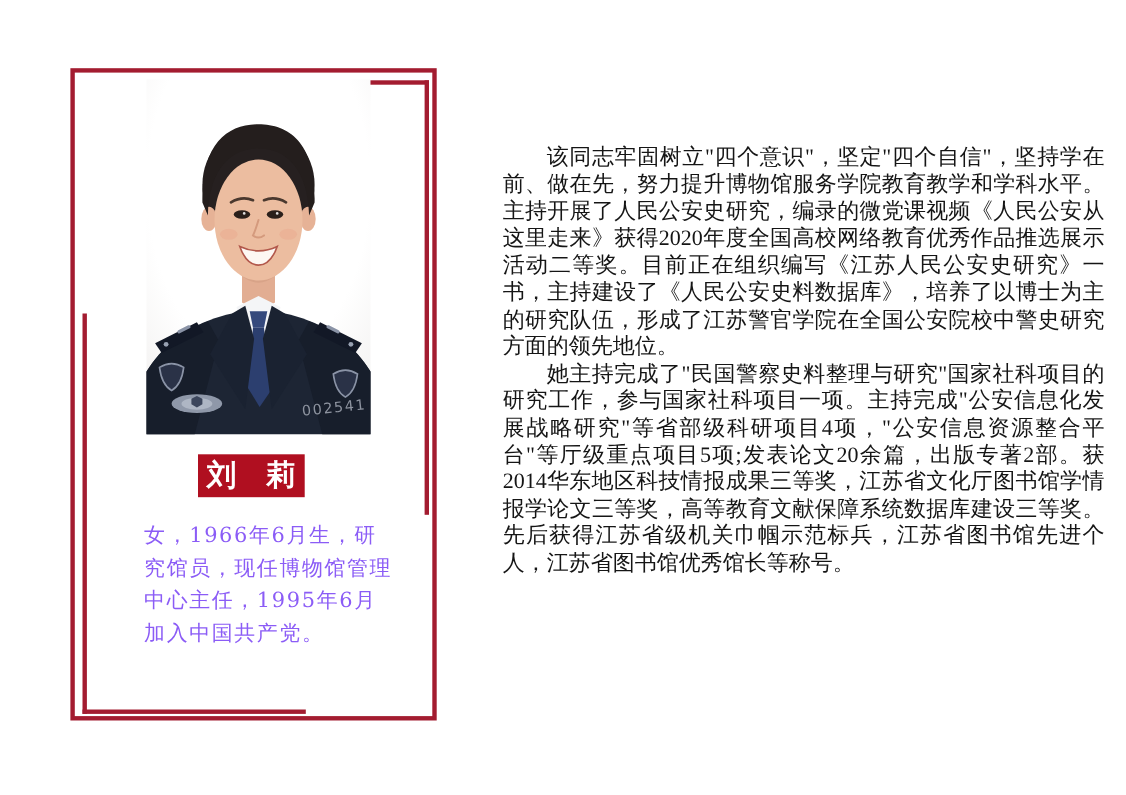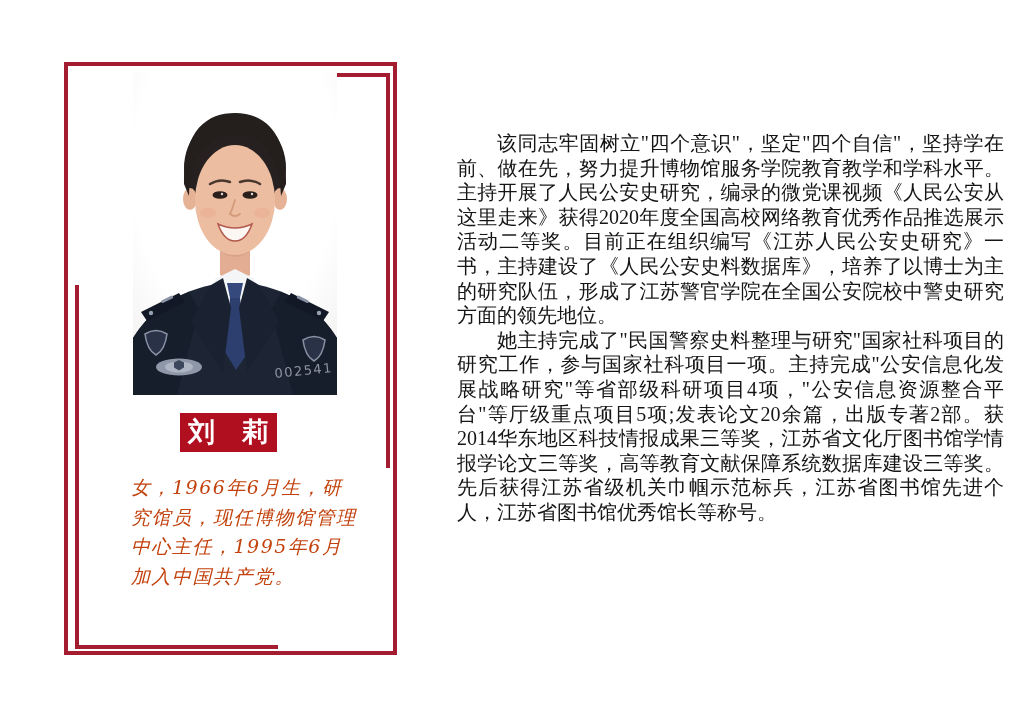--- a/index.html
+++ b/index.html
@@ -45,23 +45,22 @@
     color:#ffffff;
     display:flex;align-items:center;justify-content:space-between;
     padding:0 8px;
     font-family:"Liberation Sans", sans-serif;
     font-weight:bold;font-size:27px;line-height:1;
   }
   
   .bio{
     position:absolute;left:131px;top:473px;width:228px;
     font-size:19px;line-height:29.5px;letter-spacing:1.5px;
-    color:#c2410c;
+    color:#8b5cf6;
     font-family:"DejaVu Serif", serif;
-    font-style:italic;
   }
   
   .article{
     position:absolute;left:457px;top:131px;width:547px;
     font-size:20px;line-height:24.6px;
     color:var(--ink);
     text-align:justify;
   }
   .article p{margin:0;text-indent:2em;}
 </style>

